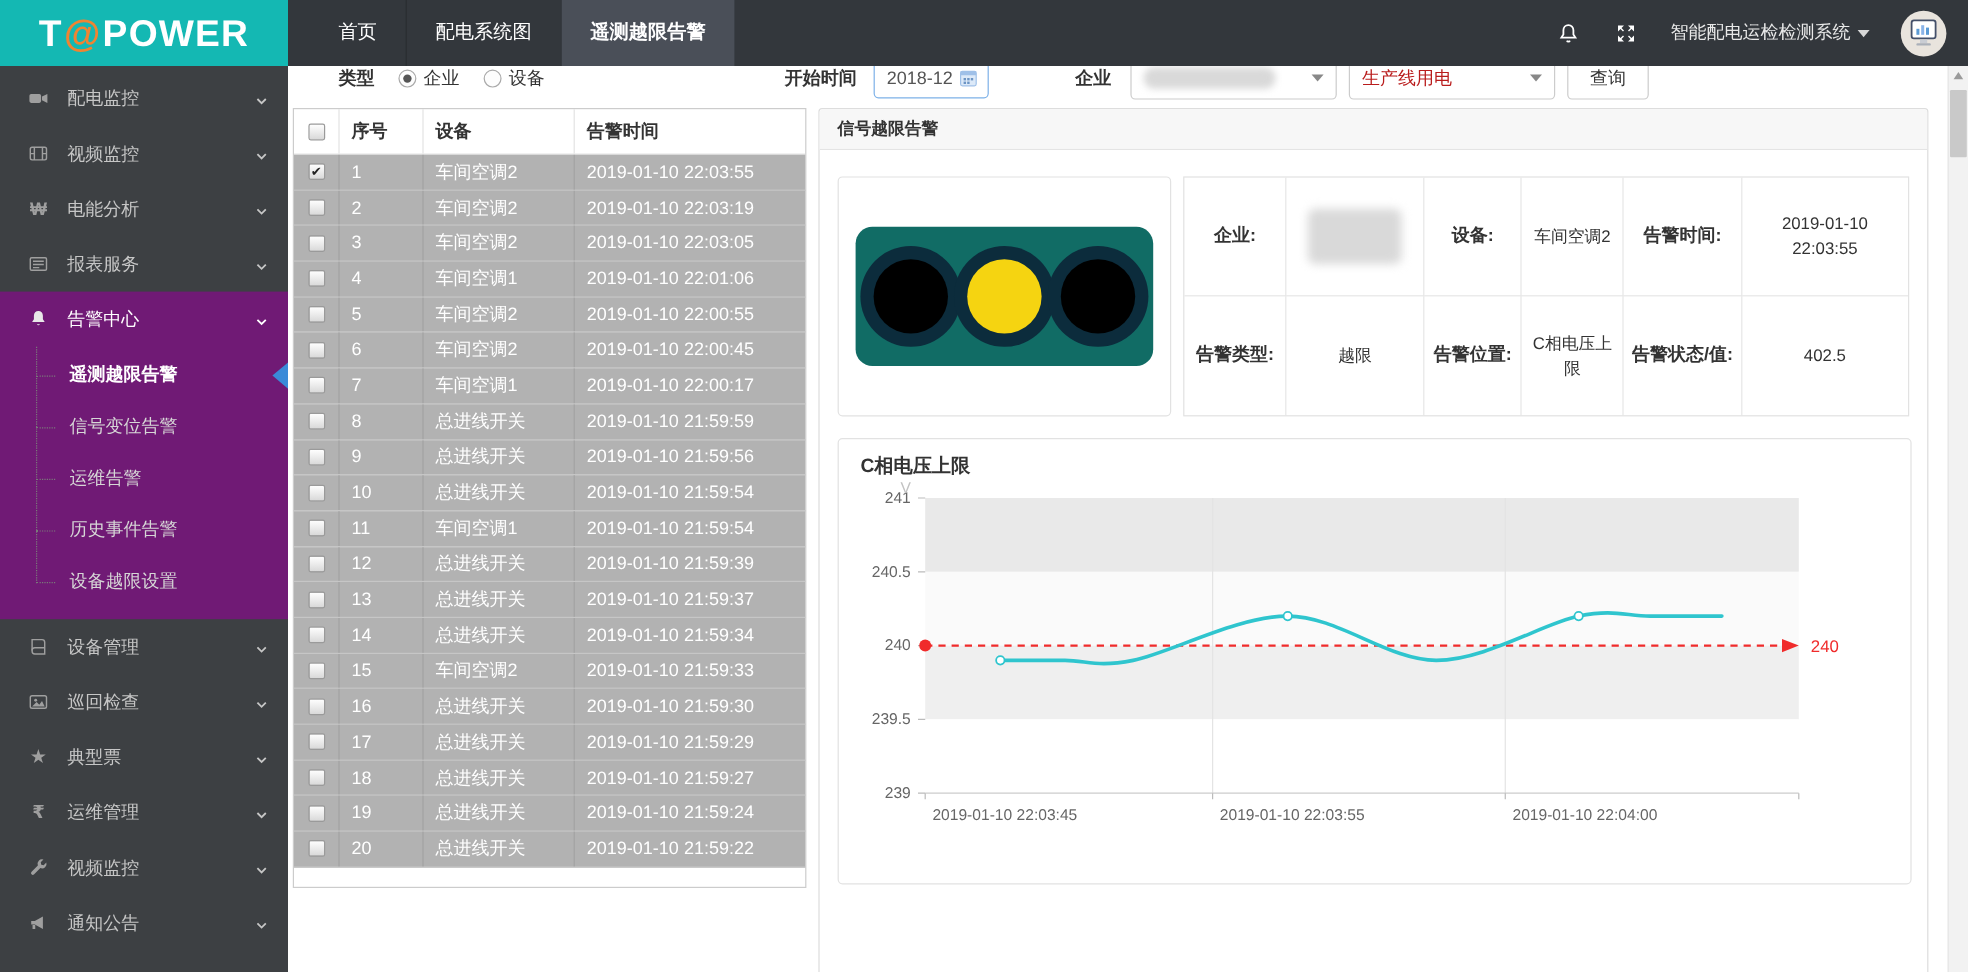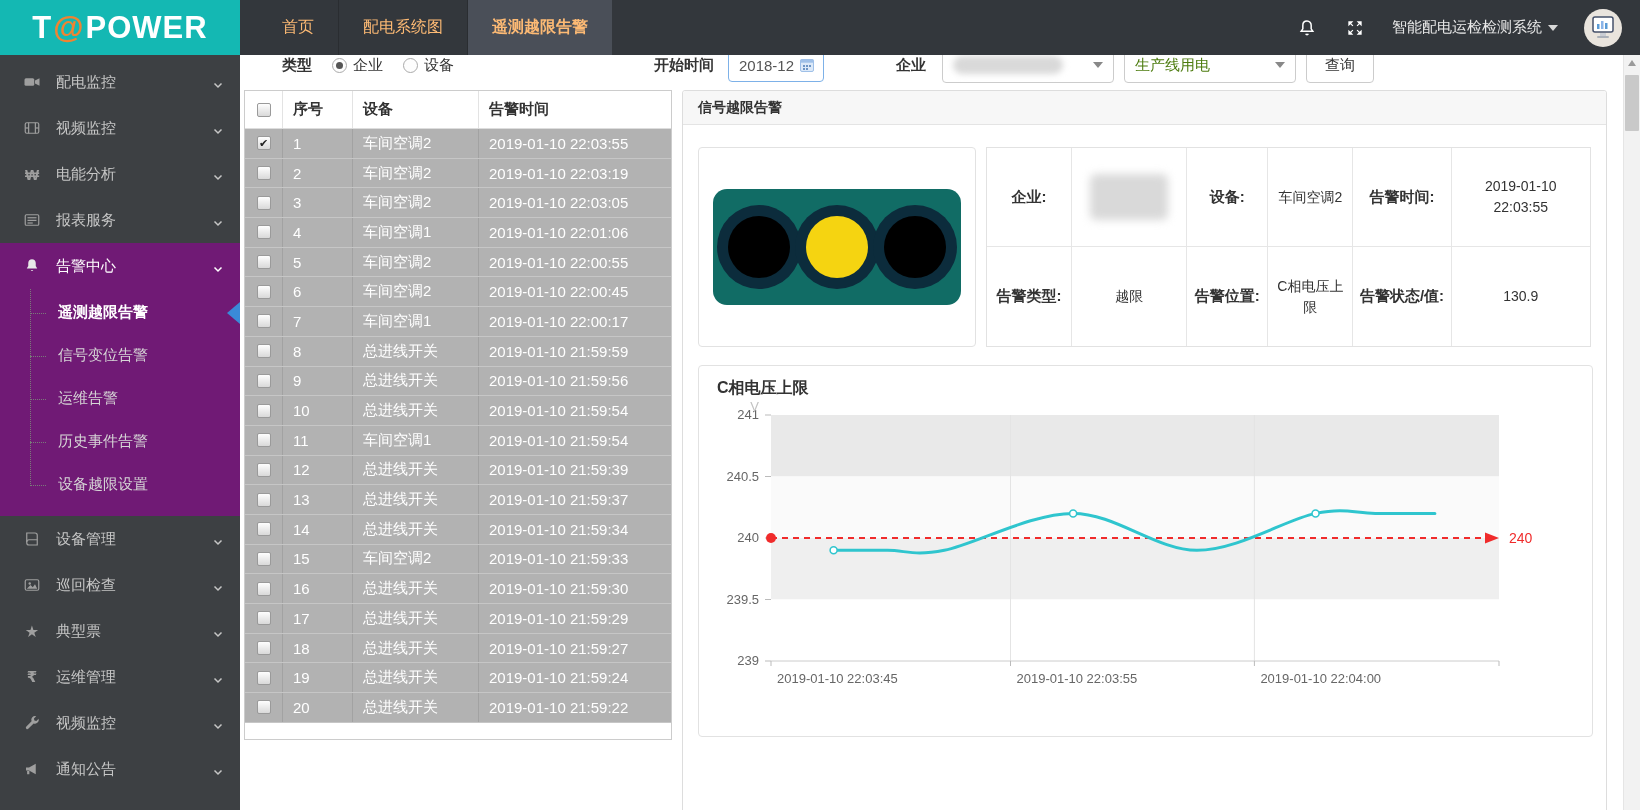--- a/index.html
+++ b/index.html
@@ -5,21 +5,21 @@
   html,body{margin:0;padding:0;width:1640px;height:810px;overflow:hidden;
     font-family:"Liberation Sans","DejaVu Sans",sans-serif;background:#fff;}
   *{box-sizing:border-box;}
 
   
   .topbar{position:absolute;left:0;top:0;width:1640px;height:55px;background:#33373c;display:flex;align-items:stretch;z-index:5;}
   .logo{width:240px;background:#14b8b3;display:flex;align-items:center;justify-content:center;
     font-weight:bold;font-size:31px;color:#fff;letter-spacing:1px;}
   .logo .at{color:#ef8432;margin:0 1px;}
   .topnav{display:flex;align-items:stretch;margin-left:18px;}
-  .tab{display:flex;align-items:center;padding:0 24px;color:#fdba74;font-size:16px;cursor:pointer;border-left:1px solid #2a2d31;}
+  .tab{display:flex;align-items:center;padding:0 24px;color:#ffffff;font-size:16px;cursor:pointer;border-left:1px solid #2a2d31;}
   .tab:first-child{border-left:none;}
   .tab.active{background:#4a4f58;font-weight:bold;}
   .top-right{margin-left:auto;display:flex;align-items:center;gap:26px;padding-right:18px;color:#e8e8e8;}
   .tb-icon{width:22px;height:22px;display:flex;align-items:center;justify-content:center;cursor:pointer;}
   .sys-title{display:flex;align-items:center;gap:6px;font-size:15px;cursor:pointer;white-space:nowrap;}
   .caret-down{width:0;height:0;border-left:5px solid transparent;border-right:5px solid transparent;border-top:6px solid #d8d8d8;}
   .avatar{width:38px;height:38px;border-radius:50%;background:#e9e4dd;overflow:hidden;display:flex;align-items:center;justify-content:center;cursor:pointer;}
 
   
   .sidebar{position:absolute;left:0;top:55px;width:240px;height:755px;background:#3d4043;padding-top:4px;}
@@ -41,21 +41,21 @@
   
   .content{position:absolute;left:240px;top:40px;width:1383px;height:755px;background:#fff;}
   .filterbar{height:50px;display:flex;align-items:center;gap:10px;padding-left:42px;font-size:15px;color:#333;}
   .f-label{font-weight:bold;}
   .radio{display:inline-flex;align-items:center;gap:6px;margin-left:10px;cursor:pointer;}
   .radio .dot{width:15px;height:15px;border-radius:50%;border:1px solid #aaa;background:#fdfdfd;position:relative;}
   .radio.checked .dot::after{content:"";position:absolute;left:3px;top:3px;width:7px;height:7px;border-radius:50%;background:#555;}
   .date-wrap{display:flex;align-items:center;border:1px solid #7db1e8;border-radius:4px;height:34px;padding:0 8px;margin-left:4px;background:#fff;}
   .date-wrap input{border:none;outline:none;width:62px;font-size:15px;color:#555;font-family:inherit;}
   .select{display:flex;align-items:center;justify-content:space-between;border:1px solid #ccc;border-radius:4px;height:36px;
-    background:#fff;padding:0 10px;color:#4d7c0f;cursor:pointer;}
+    background:#fff;padding:0 10px;color:#b91c1c;cursor:pointer;}
   .select .sel-caret{width:0;height:0;border-left:5px solid transparent;border-right:5px solid transparent;border-top:6px solid #888;}
   .sel-enterprise{width:172px;margin-left:6px;}
   .sel-line{width:172px;}
   .blur-blob{width:110px;height:18px;border-radius:9px;background:#d9d9d9;filter:blur(3px);}
   .btn{border:1px solid #ccc;border-radius:4px;background:#fff;height:36px;padding:0 18px;font-size:15px;color:#333;cursor:pointer;font-family:inherit;}
 
   .main{display:flex;align-items:flex-start;padding-left:4px;gap:10px;}
 
   
   .table-card{width:428px;height:650px;border:1px solid #ccc;background:#fff;}
@@ -548,21 +548,21 @@
               </div>
               <div class="info-cell lbl">设备:</div>
               <div class="info-cell">车间空调2</div>
               <div class="info-cell lbl">告警时间:</div>
               <div class="info-cell">2019-01-10 22:03:55</div>
               <div class="info-cell lbl">告警类型:</div>
               <div class="info-cell">越限</div>
               <div class="info-cell lbl">告警位置:</div>
               <div class="info-cell">C相电压上限</div>
               <div class="info-cell lbl">告警状态/值:</div>
-              <div class="info-cell">130.9</div>
+              <div class="info-cell">402.5</div>
             </div>
         </div>
         <div class="chart-card">
           <div class="chart-title">C相电压上限</div>
           <div id="chart"><svg width="875" height="312" viewBox="0 0 875 312">
                 <rect x="64" y="16" width="728" height="61.5" fill="#e9e9e9"></rect>
                 <rect x="64" y="77.5" width="728" height="61.5" fill="#fafafa"></rect>
                 <rect x="64" y="139" width="728" height="61.5" fill="#efefef"></rect>
                 <rect x="64" y="200.5" width="728" height="61.5" fill="#ffffff"></rect>
                 <line x1="303.512" y1="16" x2="303.512" y2="262" stroke="#e4e4e4"></line>

